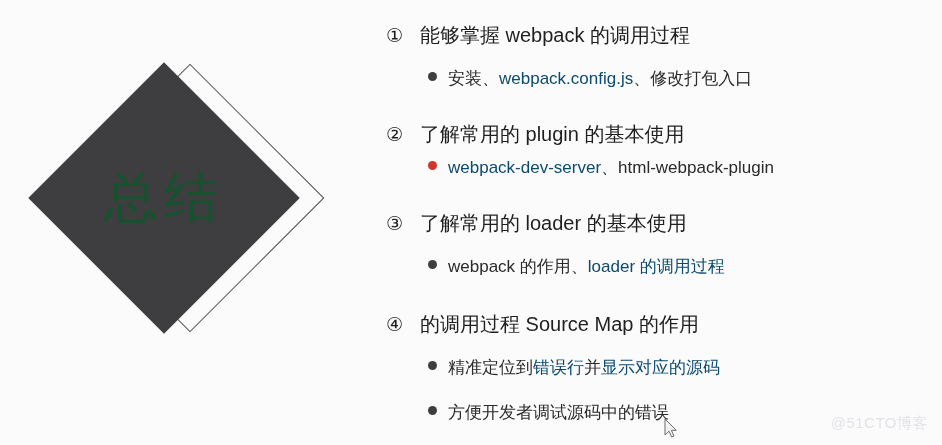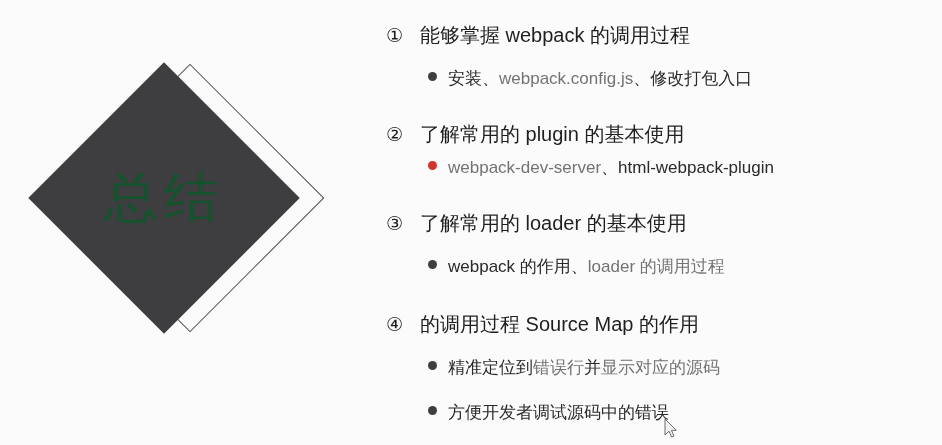--- a/index.html
+++ b/index.html
@@ -114,21 +114,21 @@
     display: inline-block;
     margin-right: 11px;
     position: relative;
     top: -3px;
   }
   .dot.red { background: #d0342c; }
   .sub-text {
     font-size: 17px;
     color: #2a2a2a;
   }
-  .sub-text .hl { color: #737373; }
+  .sub-text .hl { color: #0c4a6e; }
 
   
   .i1 { margin-top: 0px; }
   .i1 .sub { margin-top: 10px; }
   .i2 { margin-top: 22px; }
   .i2 .sub { }
   .i3 { margin-top: 22px; }
   .i3 .sub { margin-top: 10px; }
   .i4 { margin-top: 24px; }
   .i4 .sub { margin-top: 10px; }
@@ -221,18 +221,19 @@
       <div class="sub">
         <span class="dot"></span>
         <span class="sub-text">
           <span>方便开发者调试源码中的错误</span>
         </span>
       </div>
     </div>
 
   </div>
 
+  <div class="watermark">@51CTO博客</div>
 
   <svg class="cursor" viewBox="0 0 14 20">
     <polygon points="1,1 1,17 5,13.2 7.6,19 10,18 7.4,12.3 12.3,12.3" fill="#f2f2f2" stroke="#6b6b6b" stroke-width="1"></polygon>
   </svg>
 
 </div>
 
 </body></html>

